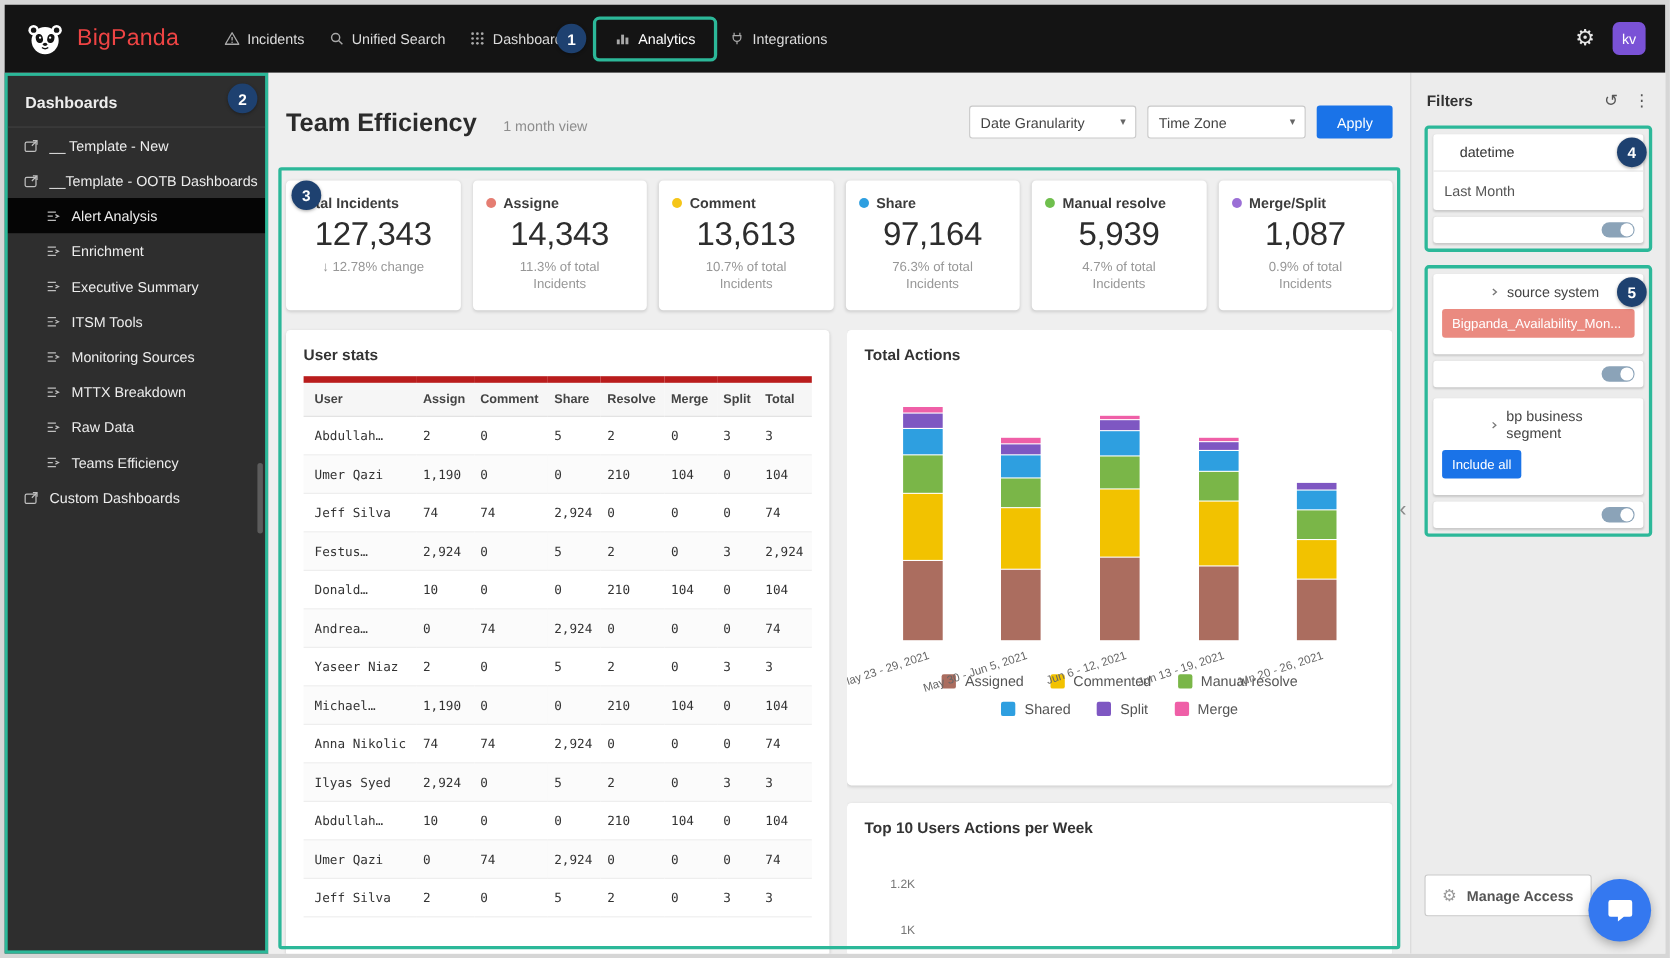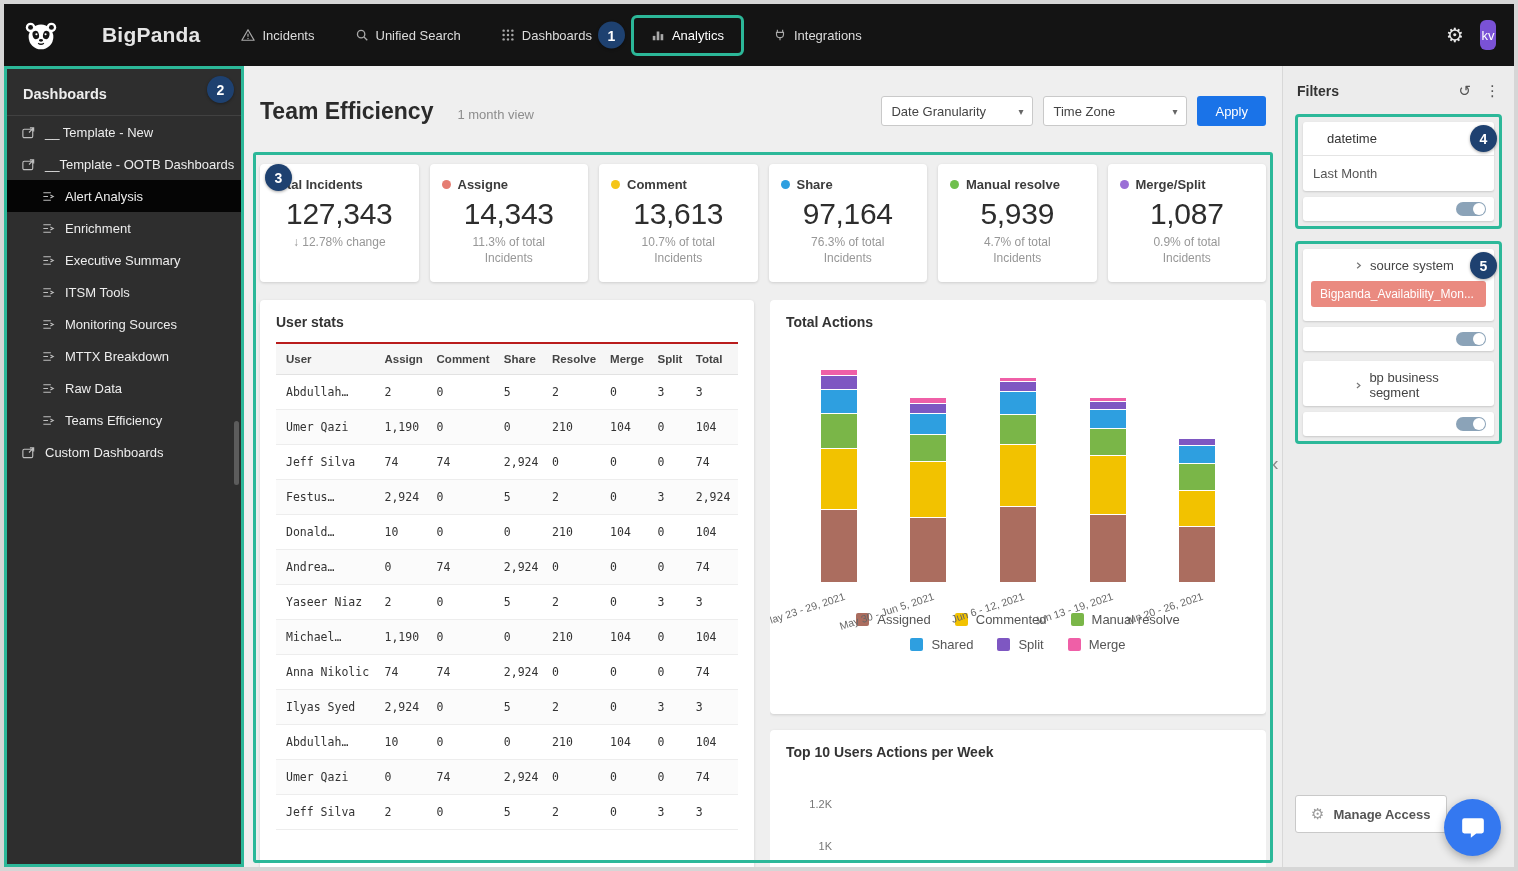--- a/index.html
+++ b/index.html
@@ -12,38 +12,38 @@
   }
   .frame { position:absolute; inset:4px; background:#efefef; overflow:hidden; }
 
   
   .topnav {
     height:62px; background:#141414; display:flex; align-items:center;
     padding:0 18px; position:relative; z-index:20;
   }
   .brand { display:flex; align-items:center; gap:10px; margin-right:30px; }
   .logo svg { width:38px; height:38px; display:block; }
-  .brand-text { color:#e5e5e5; font-size:21px; font-weight:700; letter-spacing:.2px;margin-left:32px; }
-  .nav-items { display:flex; align-items:center; gap:18px; }
+  .brand-text { color:#ef4444; font-size:21px; font-weight:400; letter-spacing:.2px; }
+  .nav-items { display:flex; align-items:center; gap:0; }
   .nav-item {
     display:inline-flex; align-items:center; gap:7px; padding:8px 11px;
     font-size:13px; color:#dcdcdc; cursor:pointer; white-space:nowrap;
   }
   .nav-item .nav-icon { color:#a9a9a9; display:inline-flex; }
   .nav-item .nav-icon svg { width:14px; height:14px; }
   .nav-item.active { color:#fff; }
   .ann-1 {
     position:relative; display:inline-flex;
     border:3px solid var(--teal); border-radius:6px; padding:2px 6px; margin-left:10px;
   }
   .ann-1 .badge { position:absolute; left:-36px; top:50%; transform:translateY(-50%); }
   .topnav-right { margin-left:auto; display:flex; align-items:center; gap:16px; }
   .gear-btn { color:#e8e8e8; font-size:20px; cursor:pointer; line-height:1; }
   .avatar {
-    width:16px; height:30px; border-radius:6px; background:#7a52d6; color:#fff;
+    width:30px; height:30px; border-radius:6px; background:#7a52d6; color:#fff;
     font-size:13px; display:flex; align-items:center; justify-content:center; cursor:pointer;
   }
 
   :root { --teal:#2cb899; --badge:#1e4170; }
   .badge {
     width:27px; height:27px; border-radius:50%; background:var(--badge); color:#fff;
     font-size:14px; font-weight:700; display:flex; align-items:center; justify-content:center;
     box-shadow:0 1px 3px rgba(0,0,0,.35); z-index:30; flex:0 0 auto;
   }
 
@@ -116,21 +116,21 @@
   }
   .panel-title { margin:0; font-size:14px; font-weight:700; color:#333; }
   .user-stats { width:494px; flex:0 0 494px; overflow:hidden; }
   .right-col { flex:1 1 auto; display:flex; flex-direction:column; gap:16px; overflow:hidden; }
   .total-actions { height:414px; }
   .top10 { flex:1 1 auto; overflow:hidden; }
 
   
   table.stats { border-collapse:collapse; width:100%; margin-top:12px; }
   table.stats th {
-    background:#f6f6f6; border-top:2px solid #b91c1c; border-bottom:1px solid #e2e2e2;
+    background:#f6f6f6; border-top:6px solid #b91c1c; border-bottom:1px solid #e2e2e2;
     font-size:11.5px; color:#444; text-align:left; padding:9px 6px; font-weight:700;
   }
   table.stats td {
     font-family:"DejaVu Sans Mono","Liberation Mono",monospace;
     font-size:11.5px; color:#333; padding:10px 6px; border-bottom:1px solid #ededed;
     white-space:nowrap;
   }
   table.stats tr:nth-child(even) td { background:#fbfbfb; }
   table.stats th:first-child, table.stats td:first-child { padding-left:10px; min-width:96px; }
 
@@ -781,20 +781,23 @@
             </span>
         </div>
 
         <div class="filter-card">
           <div class="fc-group-label">
             <svg viewBox="0 0 10 10" fill="none" stroke="currentColor" stroke-width="1.4">
                 <path d="M3.5 2 L7 5 L3.5 8"></path>
               </svg>
             <span>bp business segment</span>
           </div>
+          <div class="fc-pill-row">
+            <span class="pill" id="pill-segment" style="background: rgb(26, 115, 232);">Include all</span>
+          </div>
         </div>
         <div class="toggle-strip" style="margin-bottom:0">
           <span class="toggle">
               <span class="knob"></span>
             </span>
         </div>
       </div>
 
       <button class="manage-access">
         <span class="ma-gear">⚙</span>

